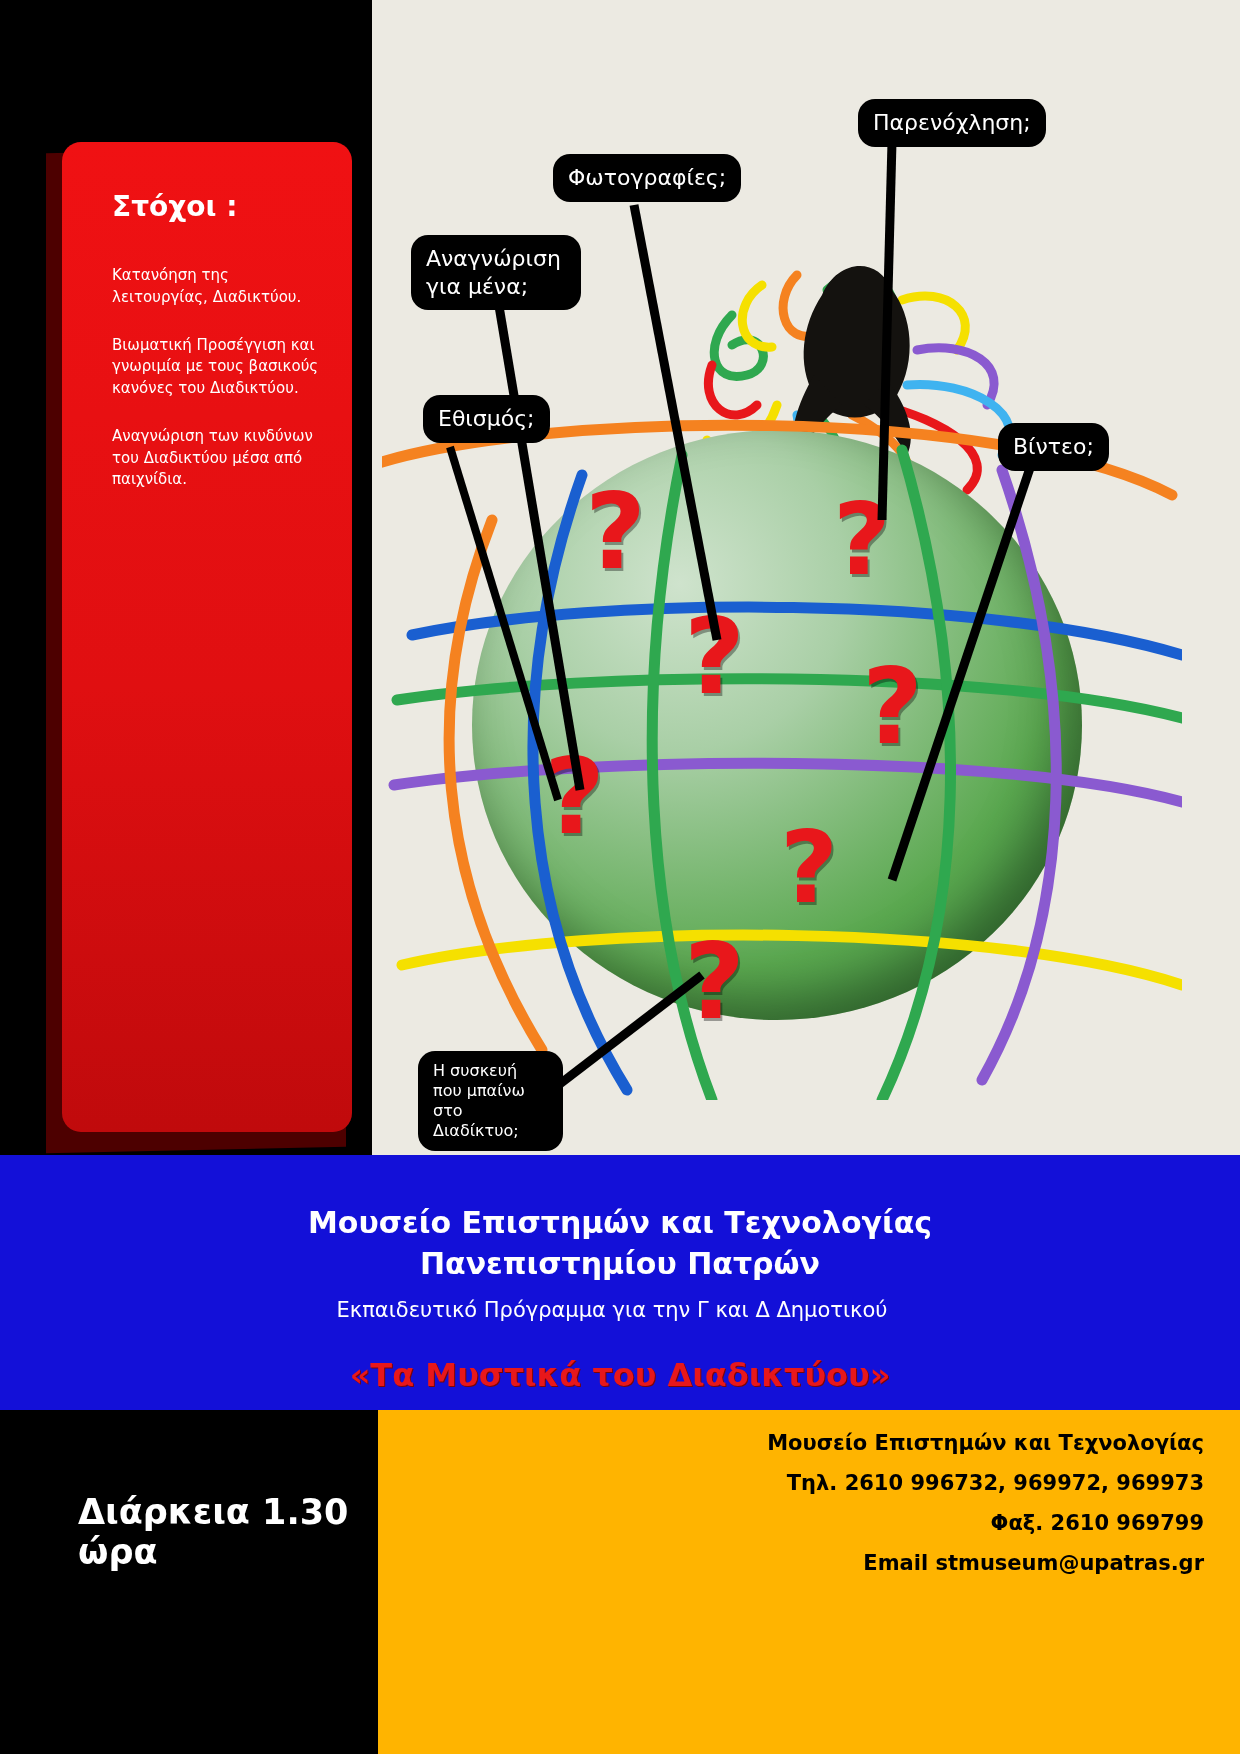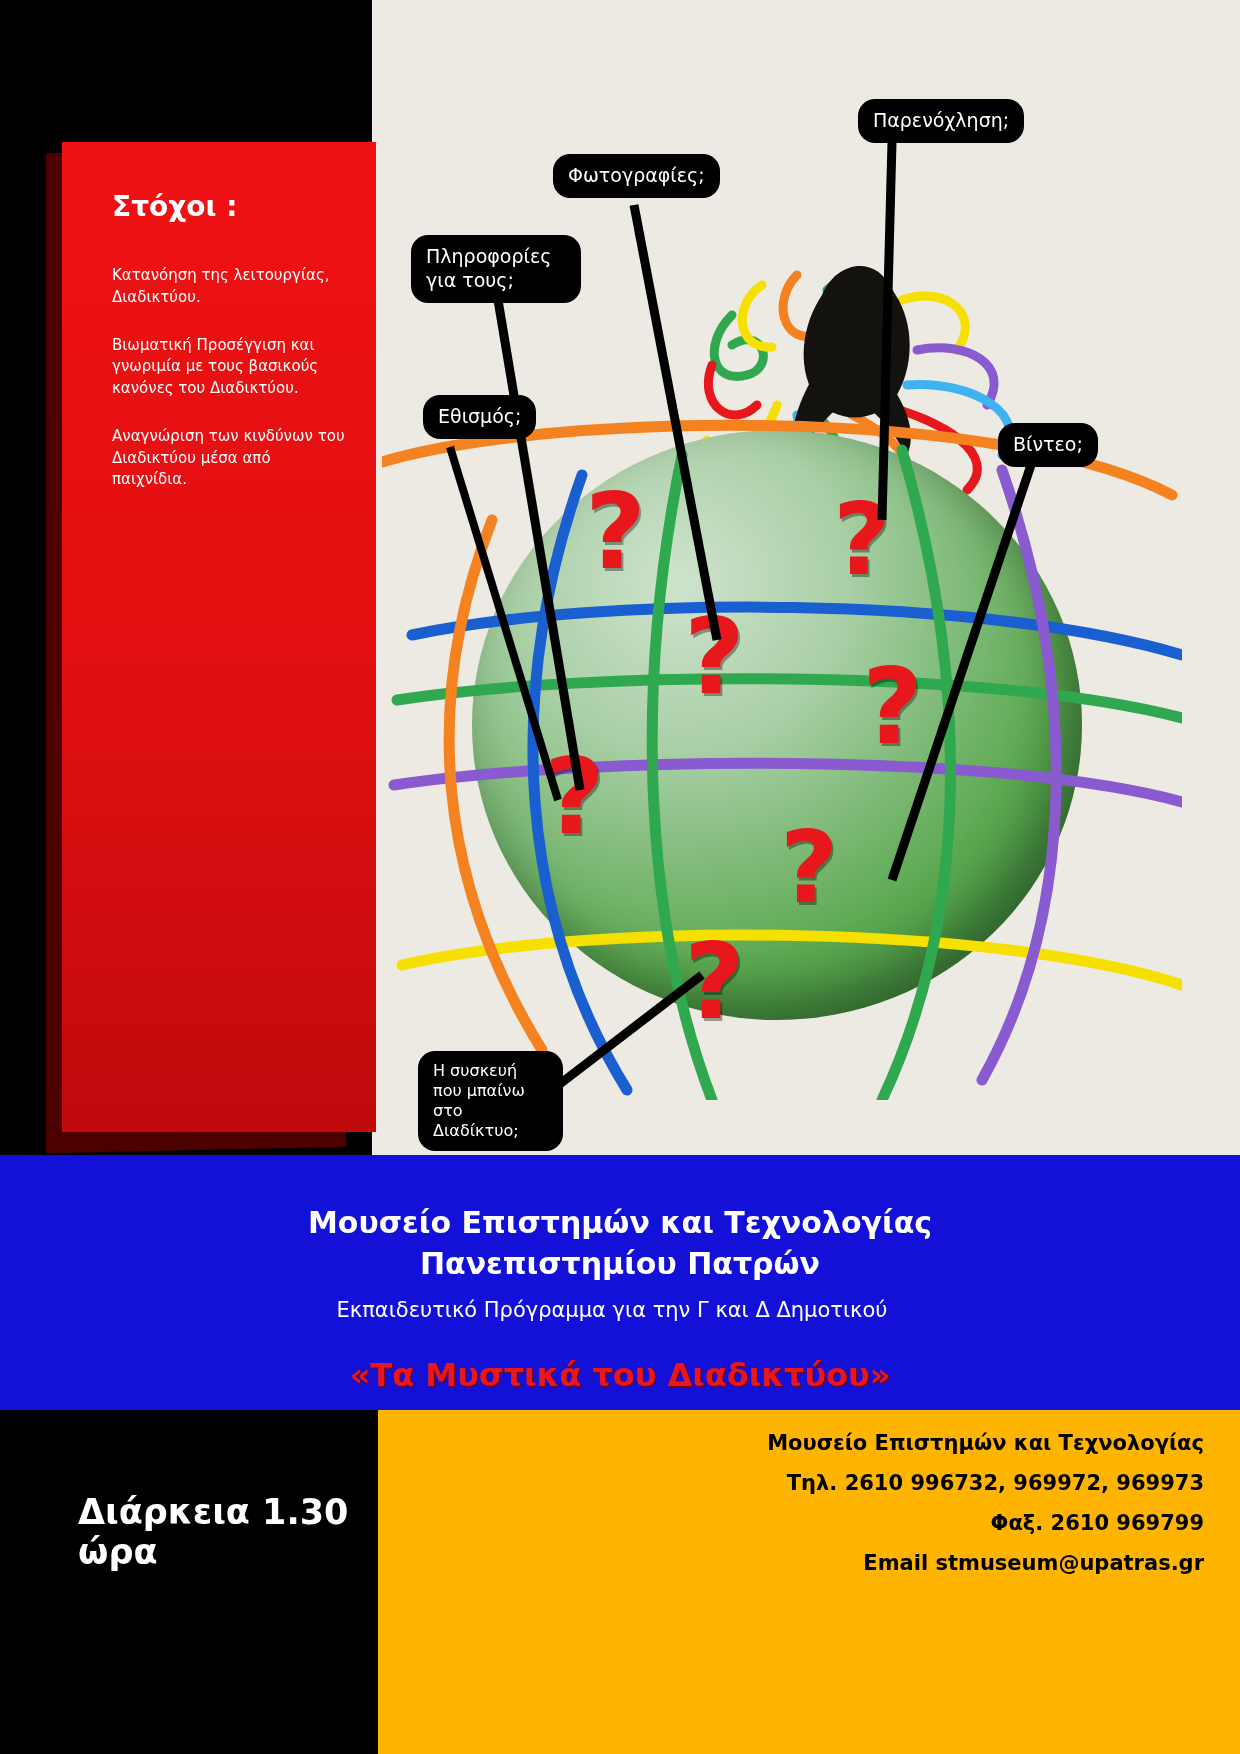--- a/index.html
+++ b/index.html
@@ -33,34 +33,34 @@
   .qm{
     position:absolute;color:#e8171b;font-weight:bold;
     font-family:"DejaVu Sans","Liberation Sans",sans-serif;
     text-shadow:2px 3px 0 rgba(0,0,0,.35);
     line-height:1;
   }
 
   
   .callout{
     position:absolute;background:#000;color:#fff;border-radius:16px;
-    padding:9px 14px;font-size:19px;line-height:1.25;z-index:6;
+    padding:9px 14px;font-size:22px;line-height:1.25;z-index:6;
     box-shadow:0 0 0 1px #000;
   }
   .leader{position:absolute;z-index:5;}
 
   
   .goals-shadow{
     position:absolute;left:46px;top:150px;width:300px;height:1000px;
     background:#4d0000;transform:skewY(-1.2deg);
   }
   .goals{
-    position:absolute;left:62px;top:142px;width:314px;height:990px;
+    position:absolute;left:62px;top:142px;width:290px;height:990px;
     background:linear-gradient(180deg,#f01113 0%,#e00f11 55%,#c00a0c 100%);
-    color:#fff;padding:48px 30px 24px 50px;box-sizing:border-box;
+    color:#fff;padding:48px 30px 24px 50px;box-sizing:border-box;border-radius:19px;
   }
   .goals h2{margin:0 0 42px 0;font-size:28px;font-weight:bold;}
   .goals p{margin:0 0 26px 0;font-size:15px;line-height:1.45;}
 
   
   .blue-band{
     position:absolute;left:0;top:1155px;width:1240px;height:255px;
     background:#1310d8;color:#fff;text-align:center;
   }
   .blue-band .org{
@@ -159,21 +159,21 @@
         <path d="M78 447 L 186 800" stroke-width="8"></path>
 
         <path d="M660 462 L 520 880" stroke-width="9"></path>
 
         <path d="M180 1090 L 330 975" stroke-width="9"></path>
       </g>
     </svg>
 
     <div class="callout" style="left:487px;top:100px;">Παρενόχληση;</div>
     <div class="callout" style="left:182px;top:155px;">Φωτογραφίες;</div>
-    <div class="callout" style="left:40px;top:236px;width:140px;">Πληροφορίες για τους;</div>
+    <div class="callout" style="left:40px;top:236px;width:140px;">Αναγνώριση για μένα;</div>
     <div class="callout" style="left:52px;top:396px;">Εθισμός;</div>
     <div class="callout" style="left:627px;top:424px;">Βίντεο;</div>
     <div class="callout" style="left:47px;top:1052px;width:115px;font-size:16px;">Η συσκευή που μπαίνω  στο Διαδίκτυο;</div>
   </div>
 
   <div class="goals-shadow"></div>
   <div class="goals">
     <h2>Στόχοι :</h2>
     <p>Κατανόηση της λειτουργίας, Διαδικτύου.</p>
     <p>Βιωματική Προσέγγιση και γνωριμία με τους βασικούς κανόνες του Διαδικτύου.</p>

